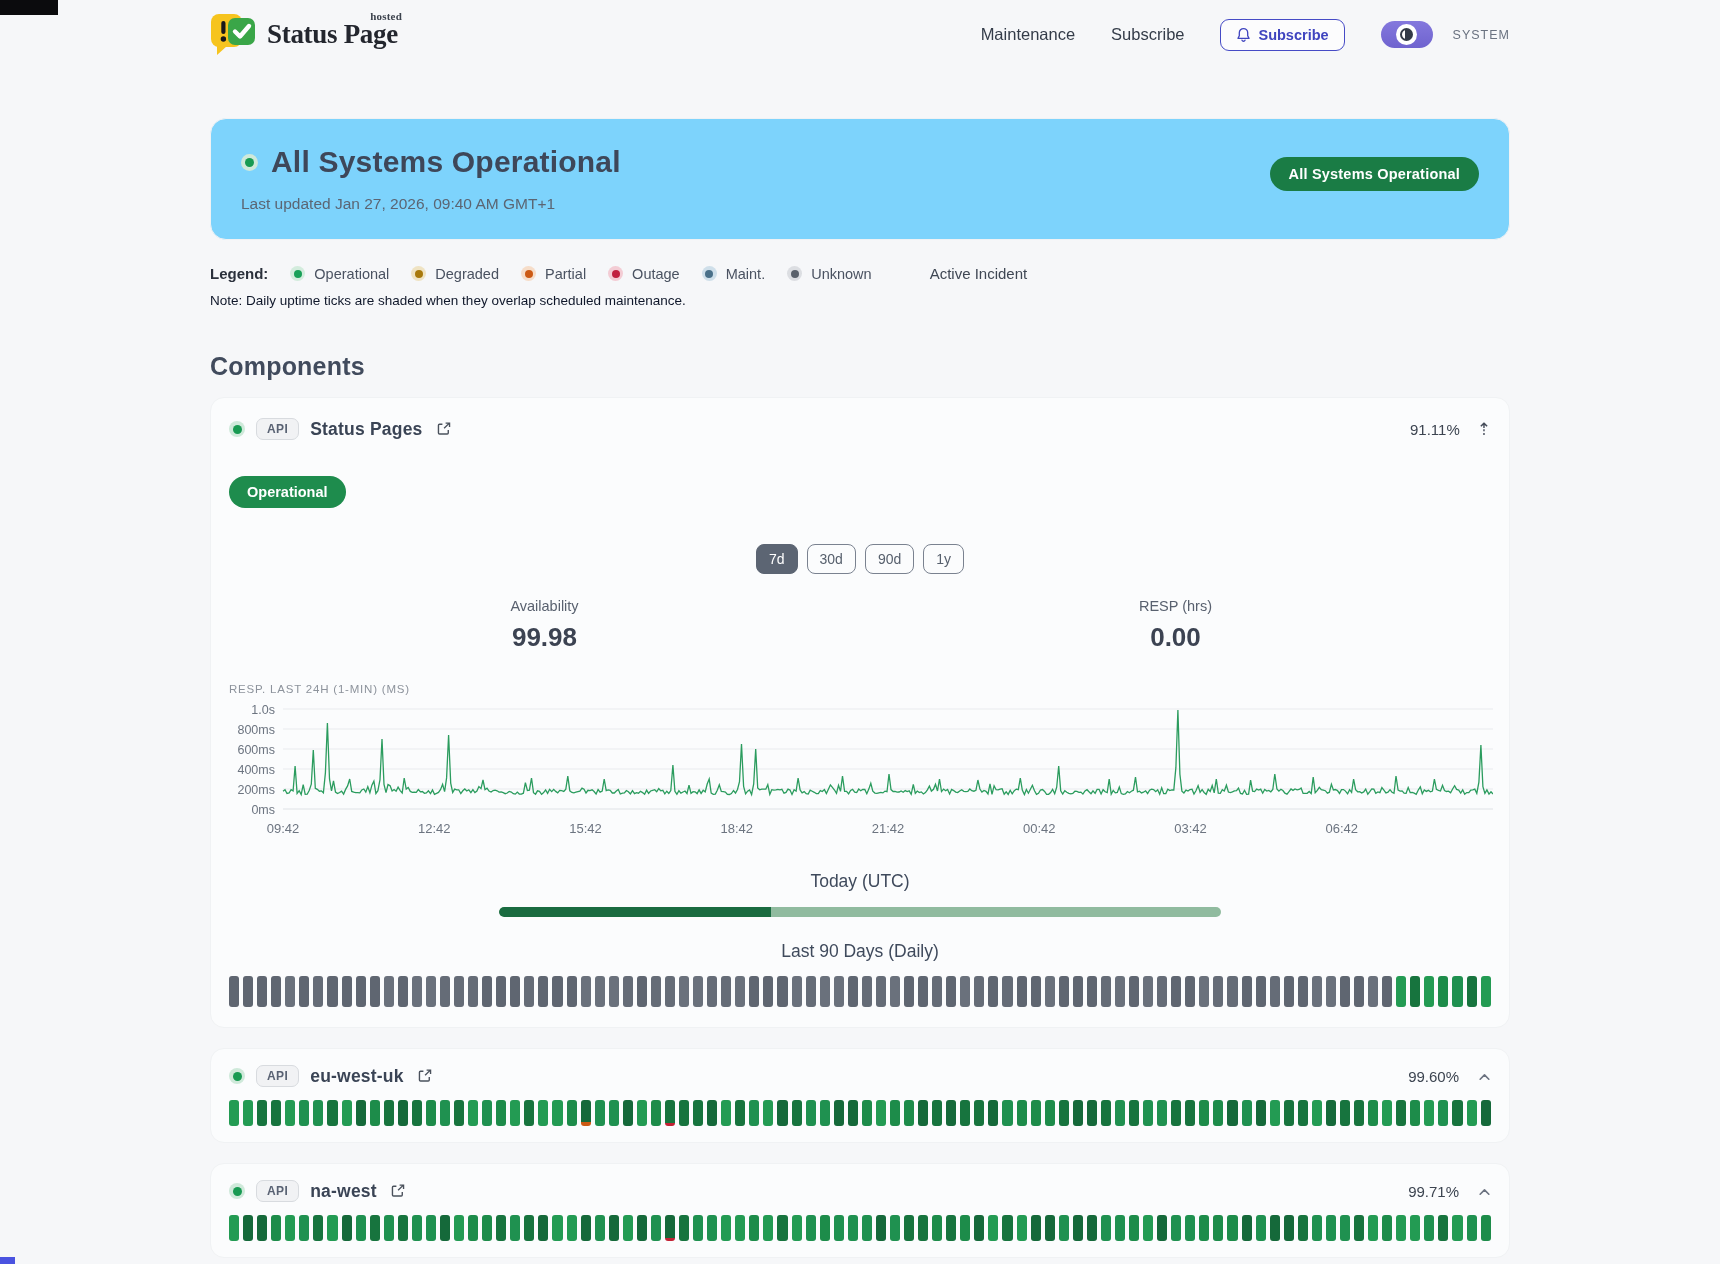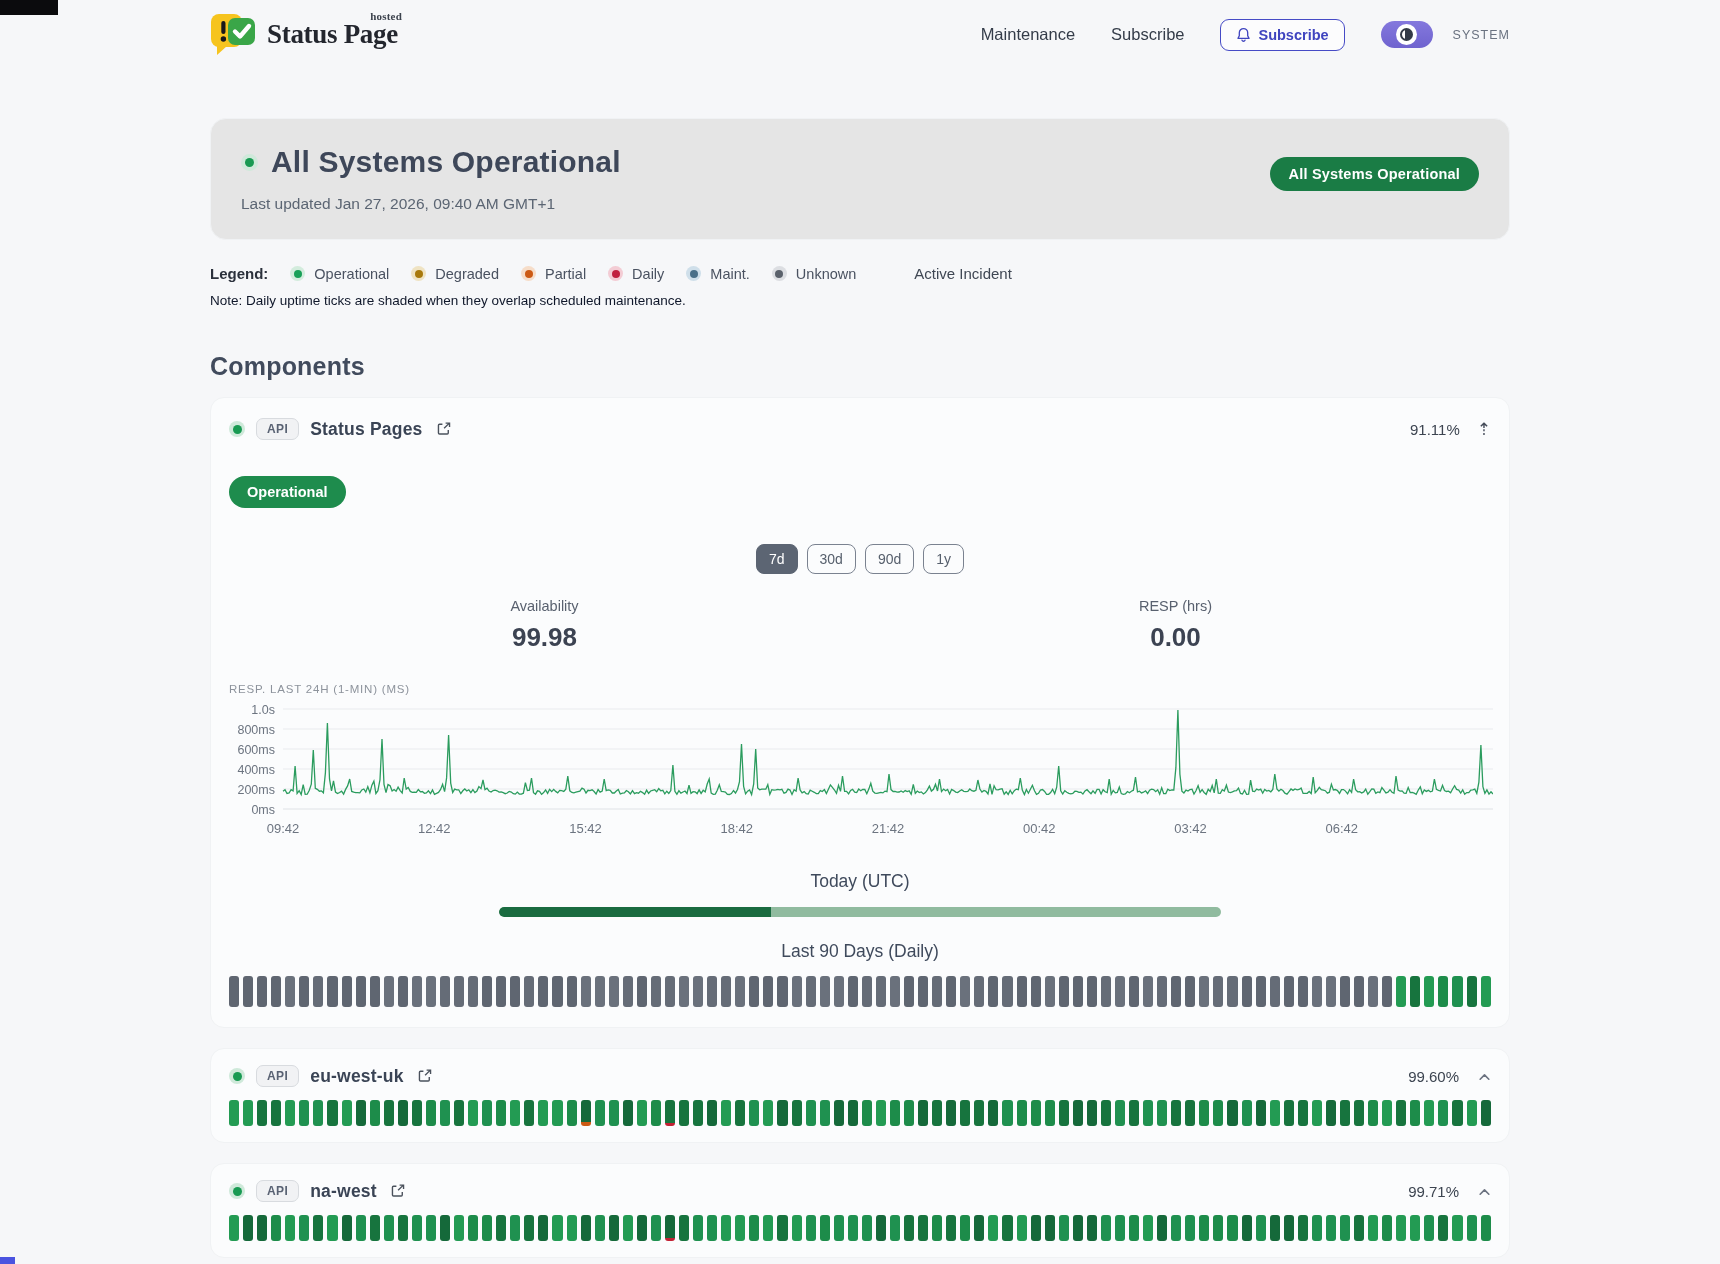--- a/index.html
+++ b/index.html
@@ -24,21 +24,21 @@
   .subscribe-btn { display:flex; align-items:center; gap:7px; border:1.6px solid #464bc6; border-radius:9px;
     padding:7px 15px; color:#3f44bf; font-weight:700; font-size:14.5px; background:#fcfcfd; cursor:pointer; }
   .toggle { width:52px; height:27px; border-radius:14px; background:linear-gradient(180deg,#8478dd,#6f63cf);
     display:flex; align-items:center; justify-content:center; cursor:pointer; }
   .toggle-knob { width:21px; height:21px; border-radius:50%; background:#ffffff; display:flex; align-items:center; justify-content:center; }
   .contrast-icon { width:13px; height:13px; border-radius:50%; border:2.5px solid #333a47;
     background:linear-gradient(90deg,#ffffff 0 38%, #333a47 38%); }
   .system-label { font-size:12.5px; color:#6a7280; letter-spacing:1px; margin-left:-16px; }
 
   
-  .hero { margin-top:62px; background:#e5e5e5; border:1px solid #f0f2f4; border-radius:16px;
+  .hero { margin-top:62px; background:#7dd3fc; border:1px solid #f0f2f4; border-radius:16px;
     padding:26px 30px; display:flex; justify-content:space-between; }
   .hero-title-row { display:flex; align-items:center; gap:13px; }
   .dot-ring { border-radius:50%; display:inline-flex; align-items:center; justify-content:center; flex:none; }
   .dot-ring.lg { width:17px; height:17px; background:#cfe9da; }
   .dot-ring.lg .dot { width:9px; height:9px; }
   .dot { border-radius:50%; background:#189a52; }
   .hero h1 { font-size:30px; font-weight:600; color:#3e4759; letter-spacing:0.2px; }
   .last-updated { margin-top:16px; font-size:15.5px; color:#5b6573; }
   .pill-badge { align-self:flex-start; margin-top:12px; background:#1a7c45; color:#ffffff; font-weight:700;
     font-size:14.5px; padding:9px 19px; border-radius:20px; letter-spacing:0.2px; }
@@ -169,21 +169,21 @@
         <span class="leg-item">
           <span class="leg-ring" style="background:#f6ddc9">
             <span class="leg-dot" style="background:#cc5a14"></span>
           </span>
           <span>Partial</span>
         </span>
         <span class="leg-item">
           <span class="leg-ring" style="background:#f3ccd4">
             <span class="leg-dot" style="background:#c11f3e"></span>
           </span>
-          <span>Daily</span>
+          <span>Outage</span>
         </span>
         <span class="leg-item">
           <span class="leg-ring" style="background:#cfdfea">
             <span class="leg-dot" style="background:#4a7089"></span>
           </span>
           <span>Maint.</span>
         </span>
         <span class="leg-item">
           <span class="leg-ring" style="background:#dcdee2">
             <span class="leg-dot" style="background:#5a616b"></span>

